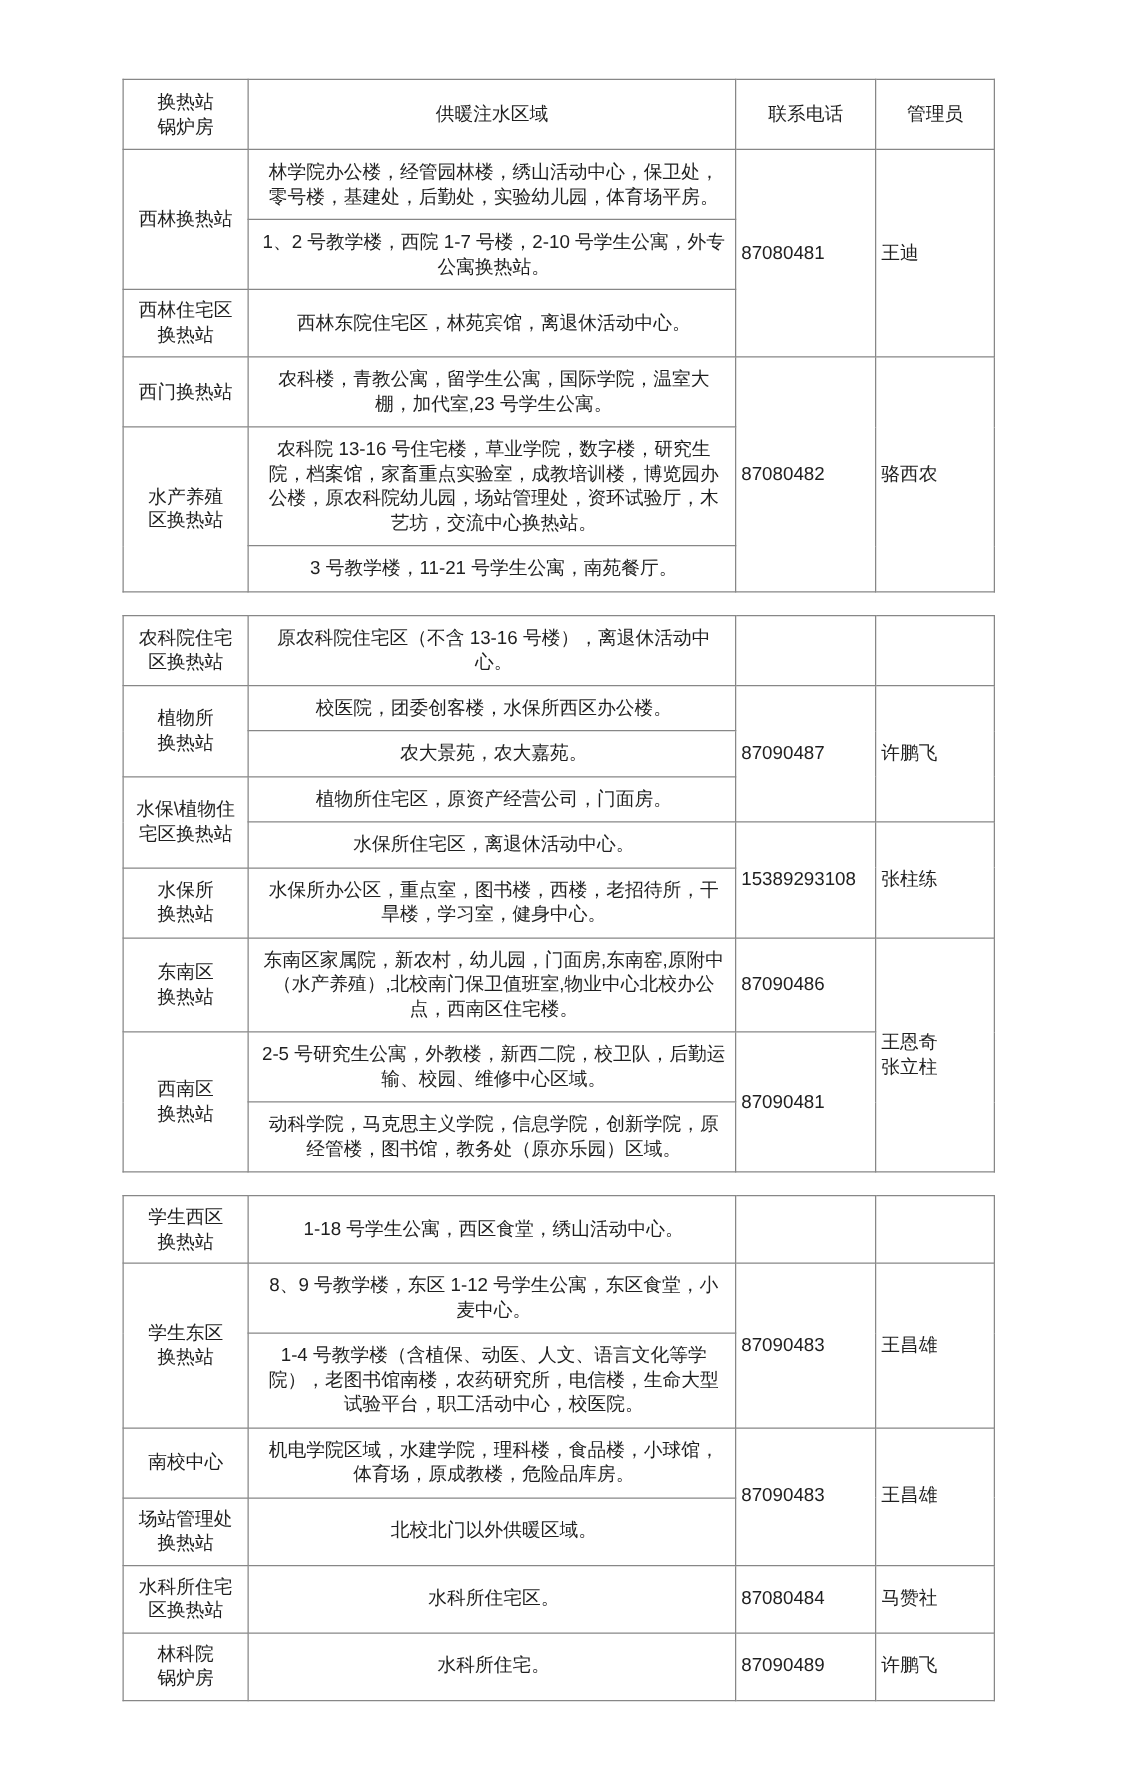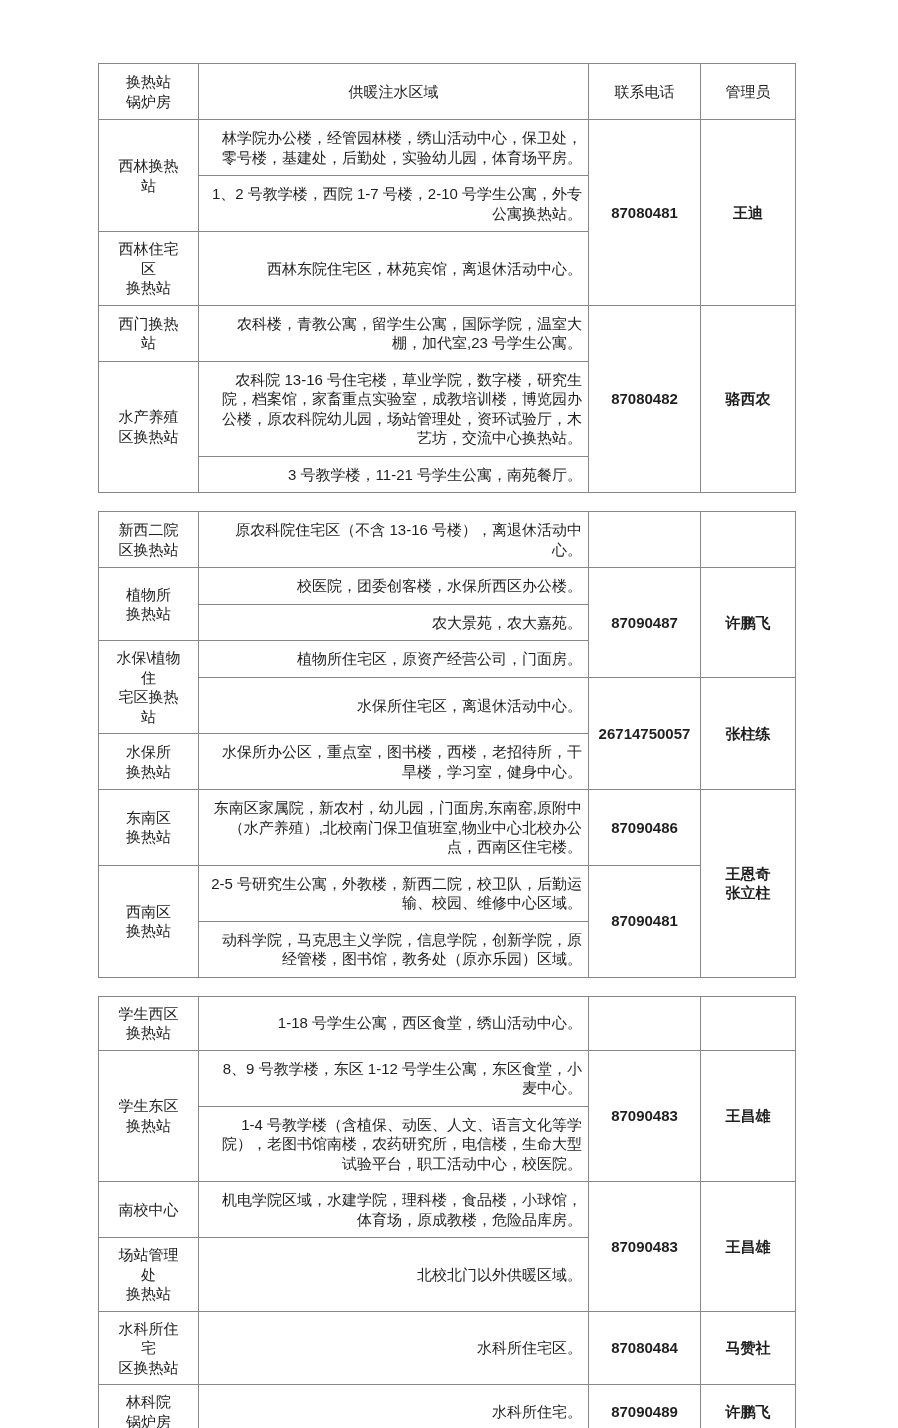--- a/index.html
+++ b/index.html
@@ -38,33 +38,32 @@
     overflow-wrap: anywhere;
   }
   table.heat-table th {
     font-weight: normal;
     text-align: center;
     padding: 8px 4px;
     white-space: pre-line;
   }
   td.cell-station {
     text-align: center;
-    padding: 7px 16px;
+    padding: 7px 6px;
     white-space: pre-line;
   }
   td.cell-region {
-    text-align: right;
+    text-align: center;
     padding: 8px 6px 8px 9px;
   }
   td.cell-phone,
   td.cell-admin {
-    text-align: center;
+    text-align: left;
     padding: 7px 4px;
     white-space: pre-line;
-    font-weight: bold;
   }
   col.c-station { width: 100px; }
   col.c-region  { width: 390px; }
   col.c-phone   { width: 112px; }
   col.c-admin   { width: 95px;  }
 </style>
 </head>
 <body>
 
 <div class="doc-page">
@@ -119,21 +118,21 @@
 
   <table class="heat-table">
     <colgroup>
       <col class="c-station">
         <col class="c-region">
         <col class="c-phone">
         <col class="c-admin">
     </colgroup>
     <tbody>
         <tr>
-          <td class="cell-station">新西二院
+          <td class="cell-station">农科院住宅
 区换热站</td>
           <td class="cell-region">原农科院住宅区（不含 13-16 号楼），离退休活动中心。</td>
           <td class="cell-phone"></td>
           <td class="cell-admin"></td>
         </tr>
         <tr>
           <td class="cell-station" rowspan="2">植物所
 换热站</td>
           <td class="cell-region">校医院，团委创客楼，水保所西区办公楼。</td>
           <td class="cell-phone" rowspan="3">87090487</td>
@@ -142,21 +141,21 @@
         <tr>
           <td class="cell-region">农大景苑，农大嘉苑。</td>
         </tr>
         <tr>
           <td class="cell-station" rowspan="2">水保\植物住
 宅区换热站</td>
           <td class="cell-region">植物所住宅区，原资产经营公司，门面房。</td>
         </tr>
         <tr>
           <td class="cell-region">水保所住宅区，离退休活动中心。</td>
-          <td class="cell-phone" rowspan="2">26714750057</td>
+          <td class="cell-phone" rowspan="2">15389293108</td>
           <td class="cell-admin" rowspan="2">张柱练</td>
         </tr>
         <tr>
           <td class="cell-station">水保所
 换热站</td>
           <td class="cell-region">水保所办公区，重点室，图书楼，西楼，老招待所，干旱楼，学习室，健身中心。</td>
         </tr>
         <tr>
           <td class="cell-station">东南区
 换热站</td>

